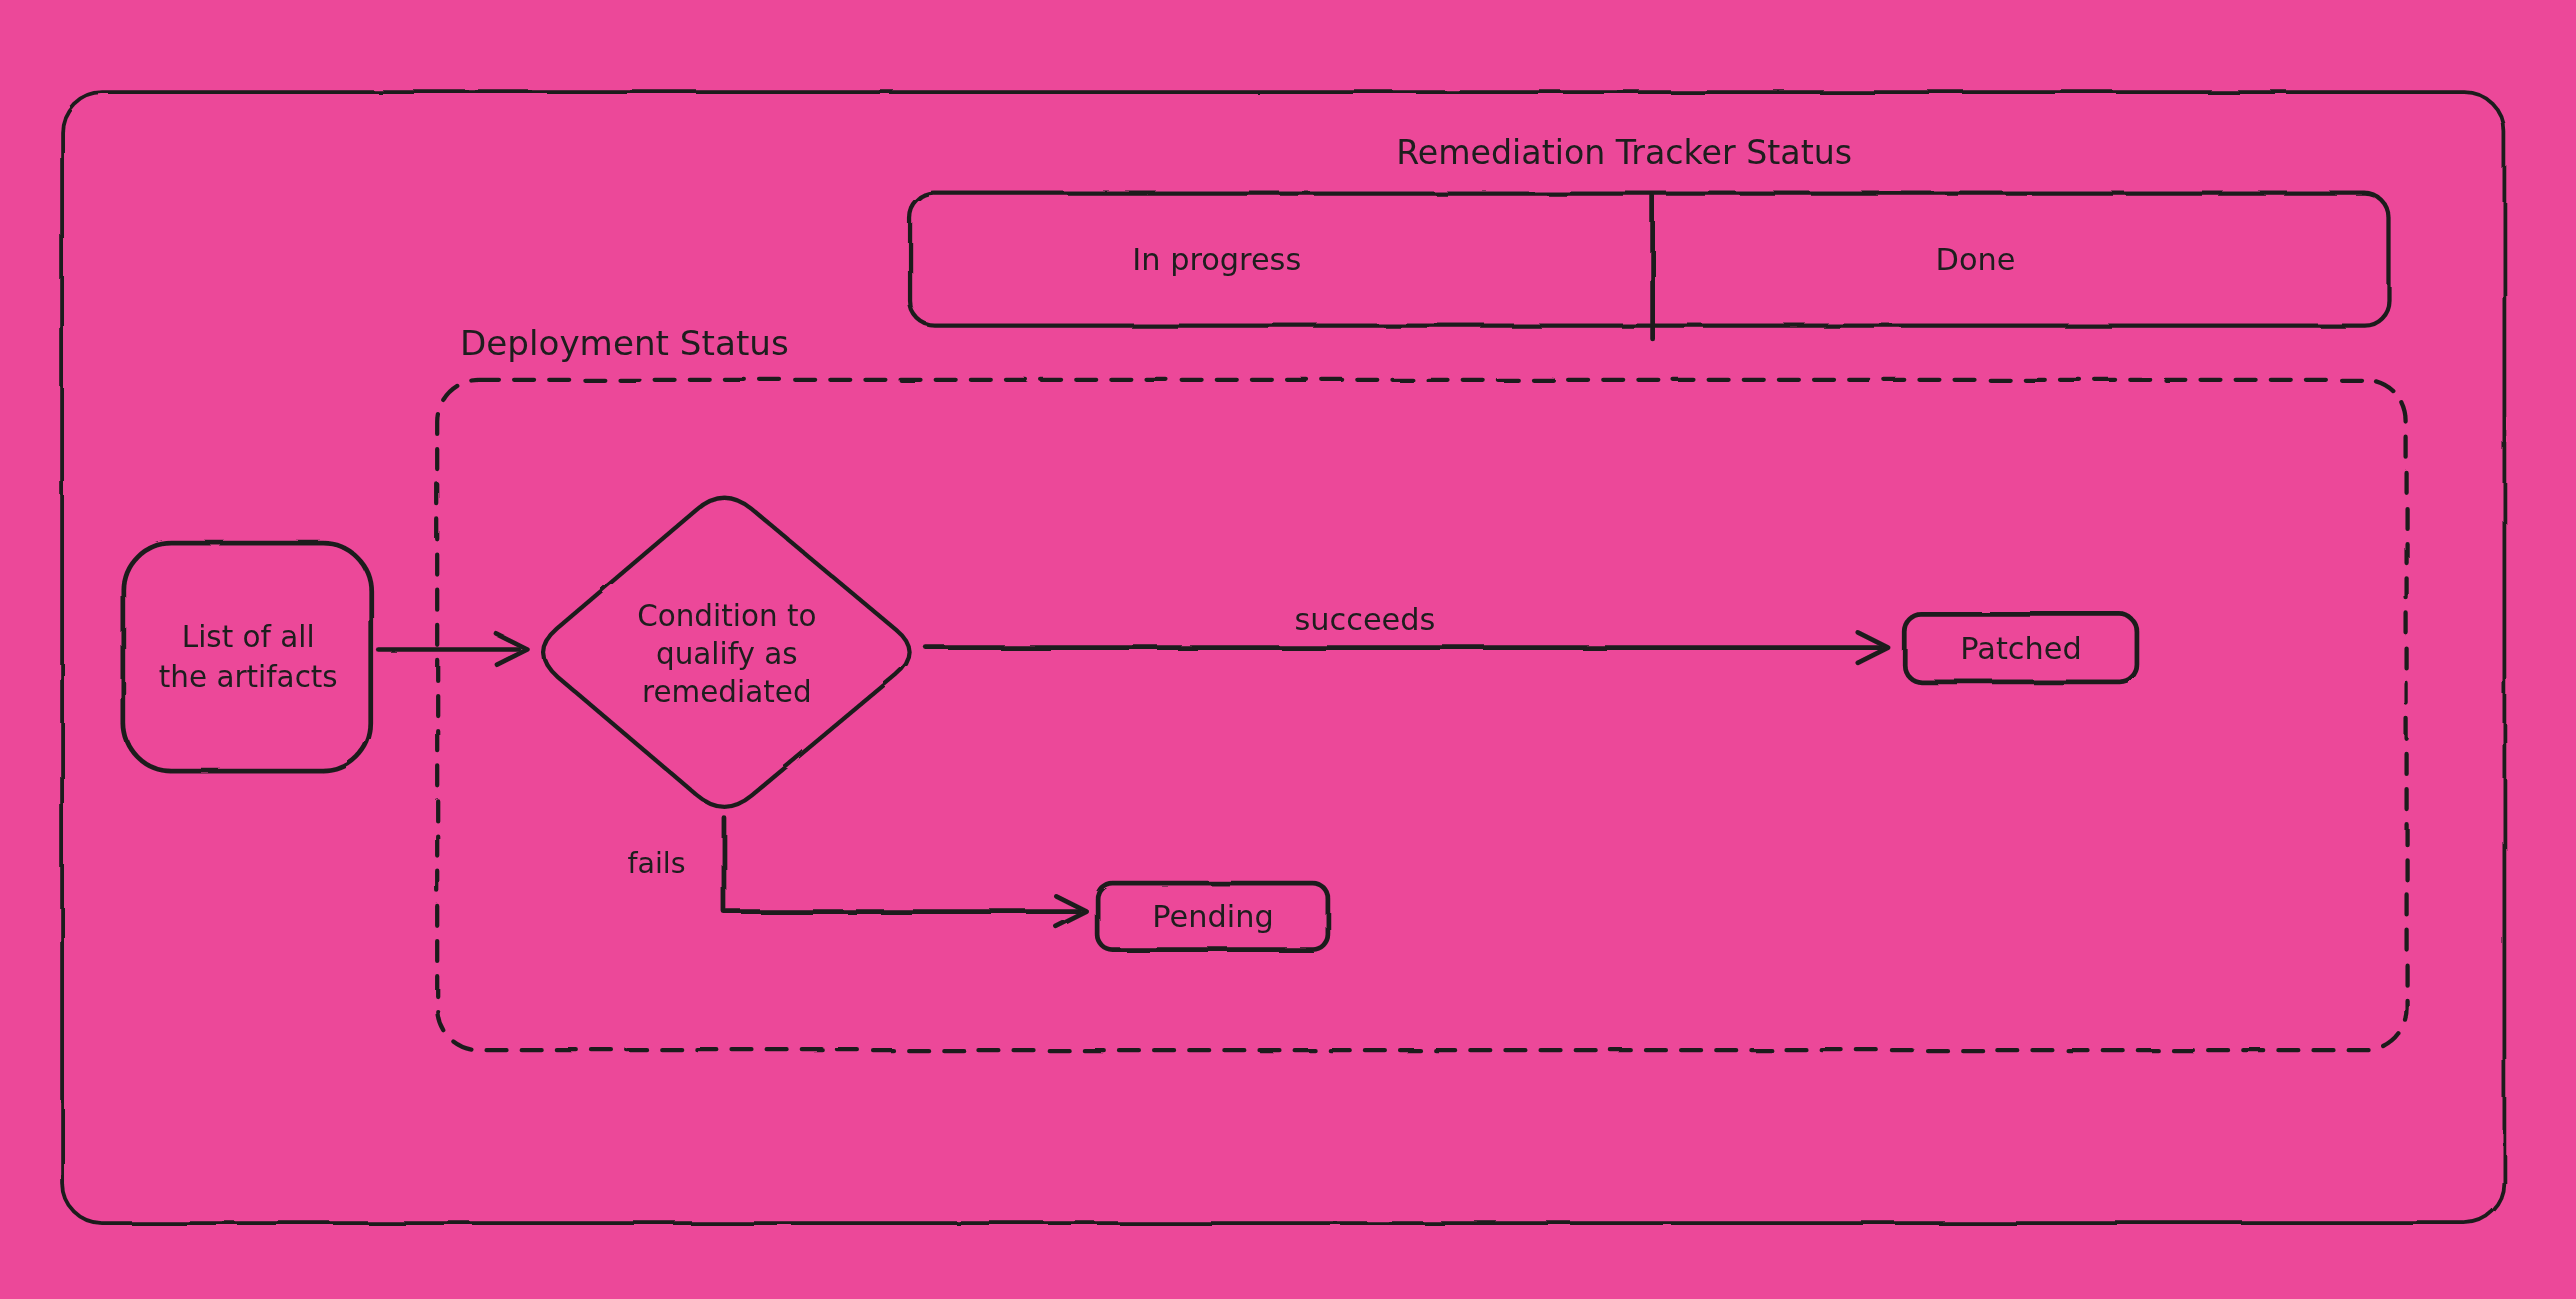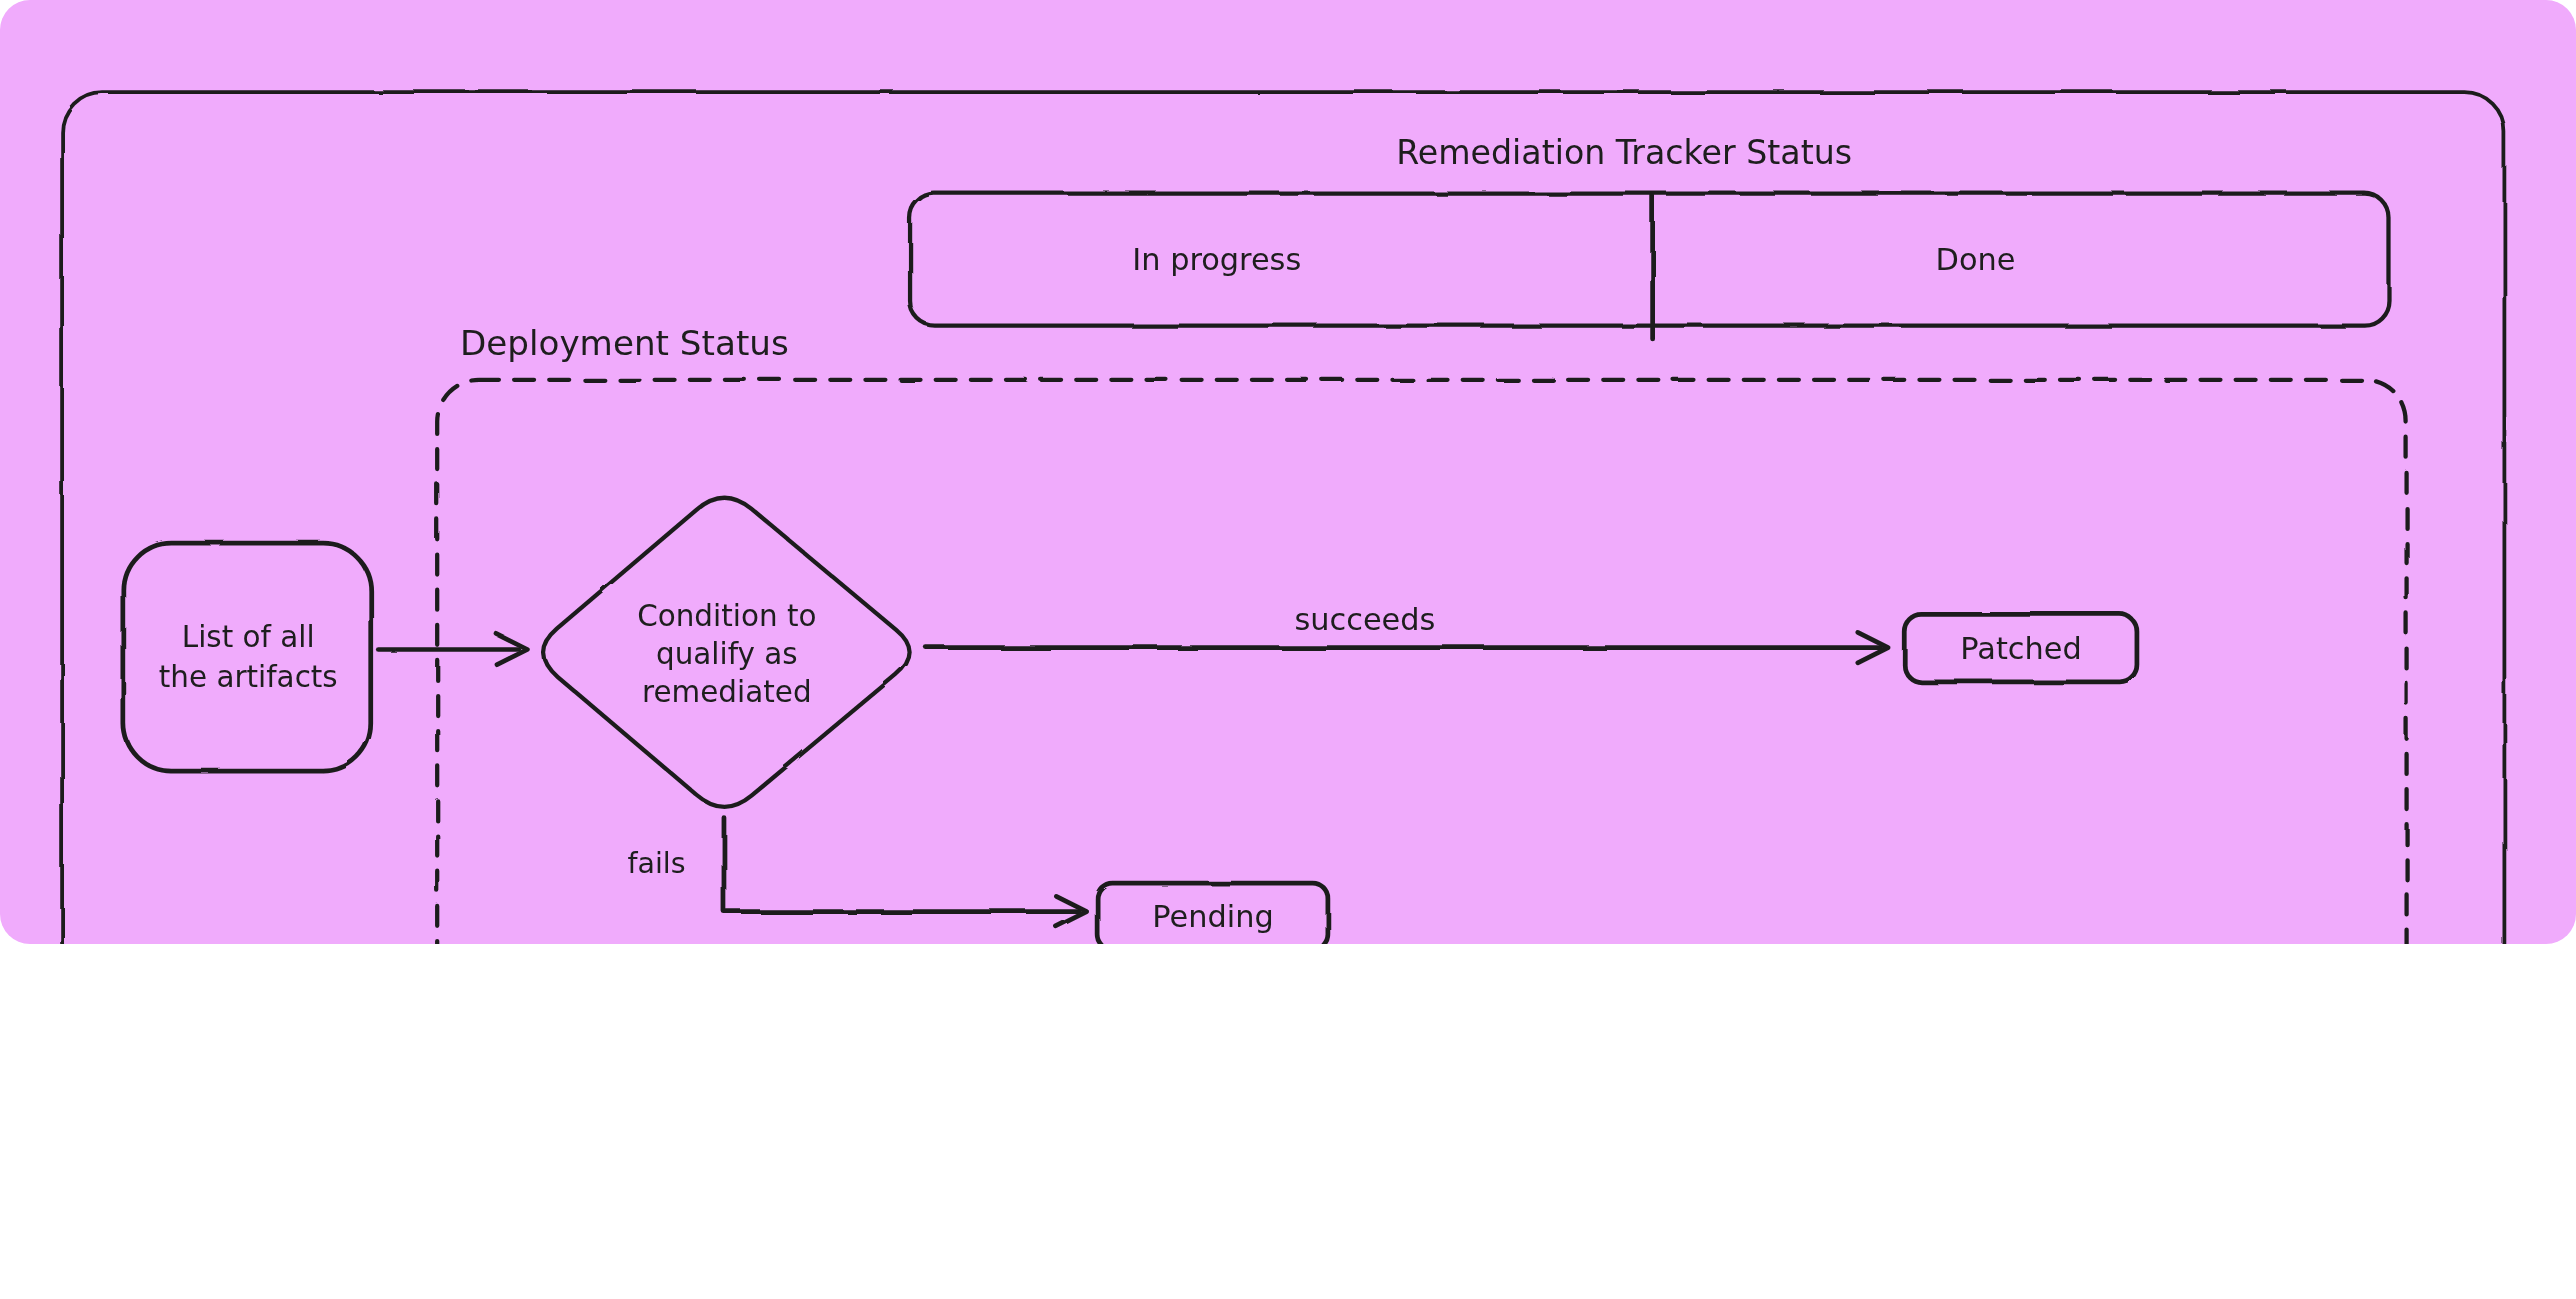--- a/index.html
+++ b/index.html
@@ -3,24 +3,23 @@
 <meta charset="utf-8">
 <style>
   html, body {
     margin: 0;
     padding: 0;
     background: #ffffff;
   }
   .canvas {
     position: relative;
     width: 2576px;
-    height: 944px;
-    background: #f0abfc;
+    height: 1299px;
+    background: #ec4899;
     font-family: "DejaVu Sans", sans-serif;
-    border-radius: 30px;
   }
   svg { display: block; }
   .stroke-only {
     fill: none;
     stroke: #1e1e1e;
     stroke-linecap: round;
     stroke-linejoin: round;
   }
   .lbl {
     fill: #1e1e1e;

